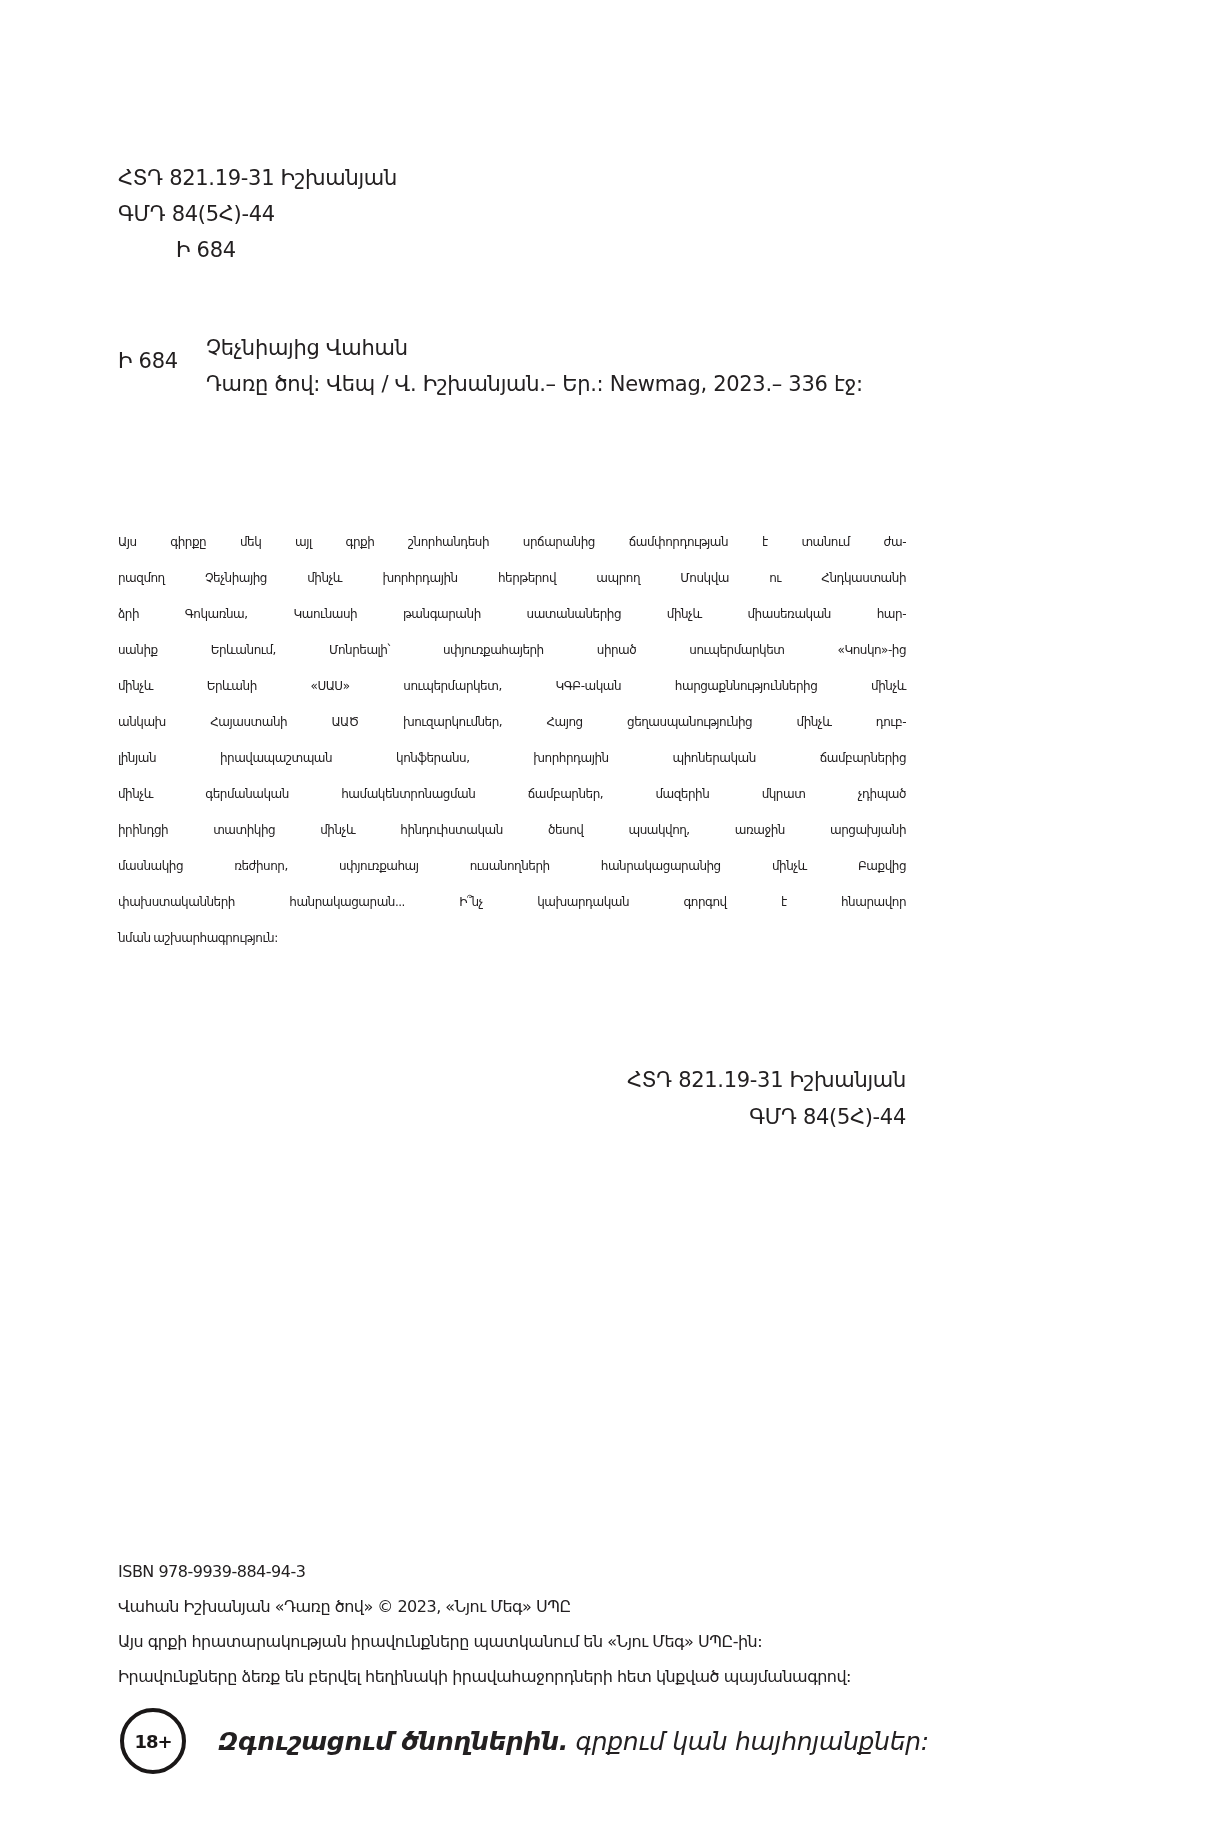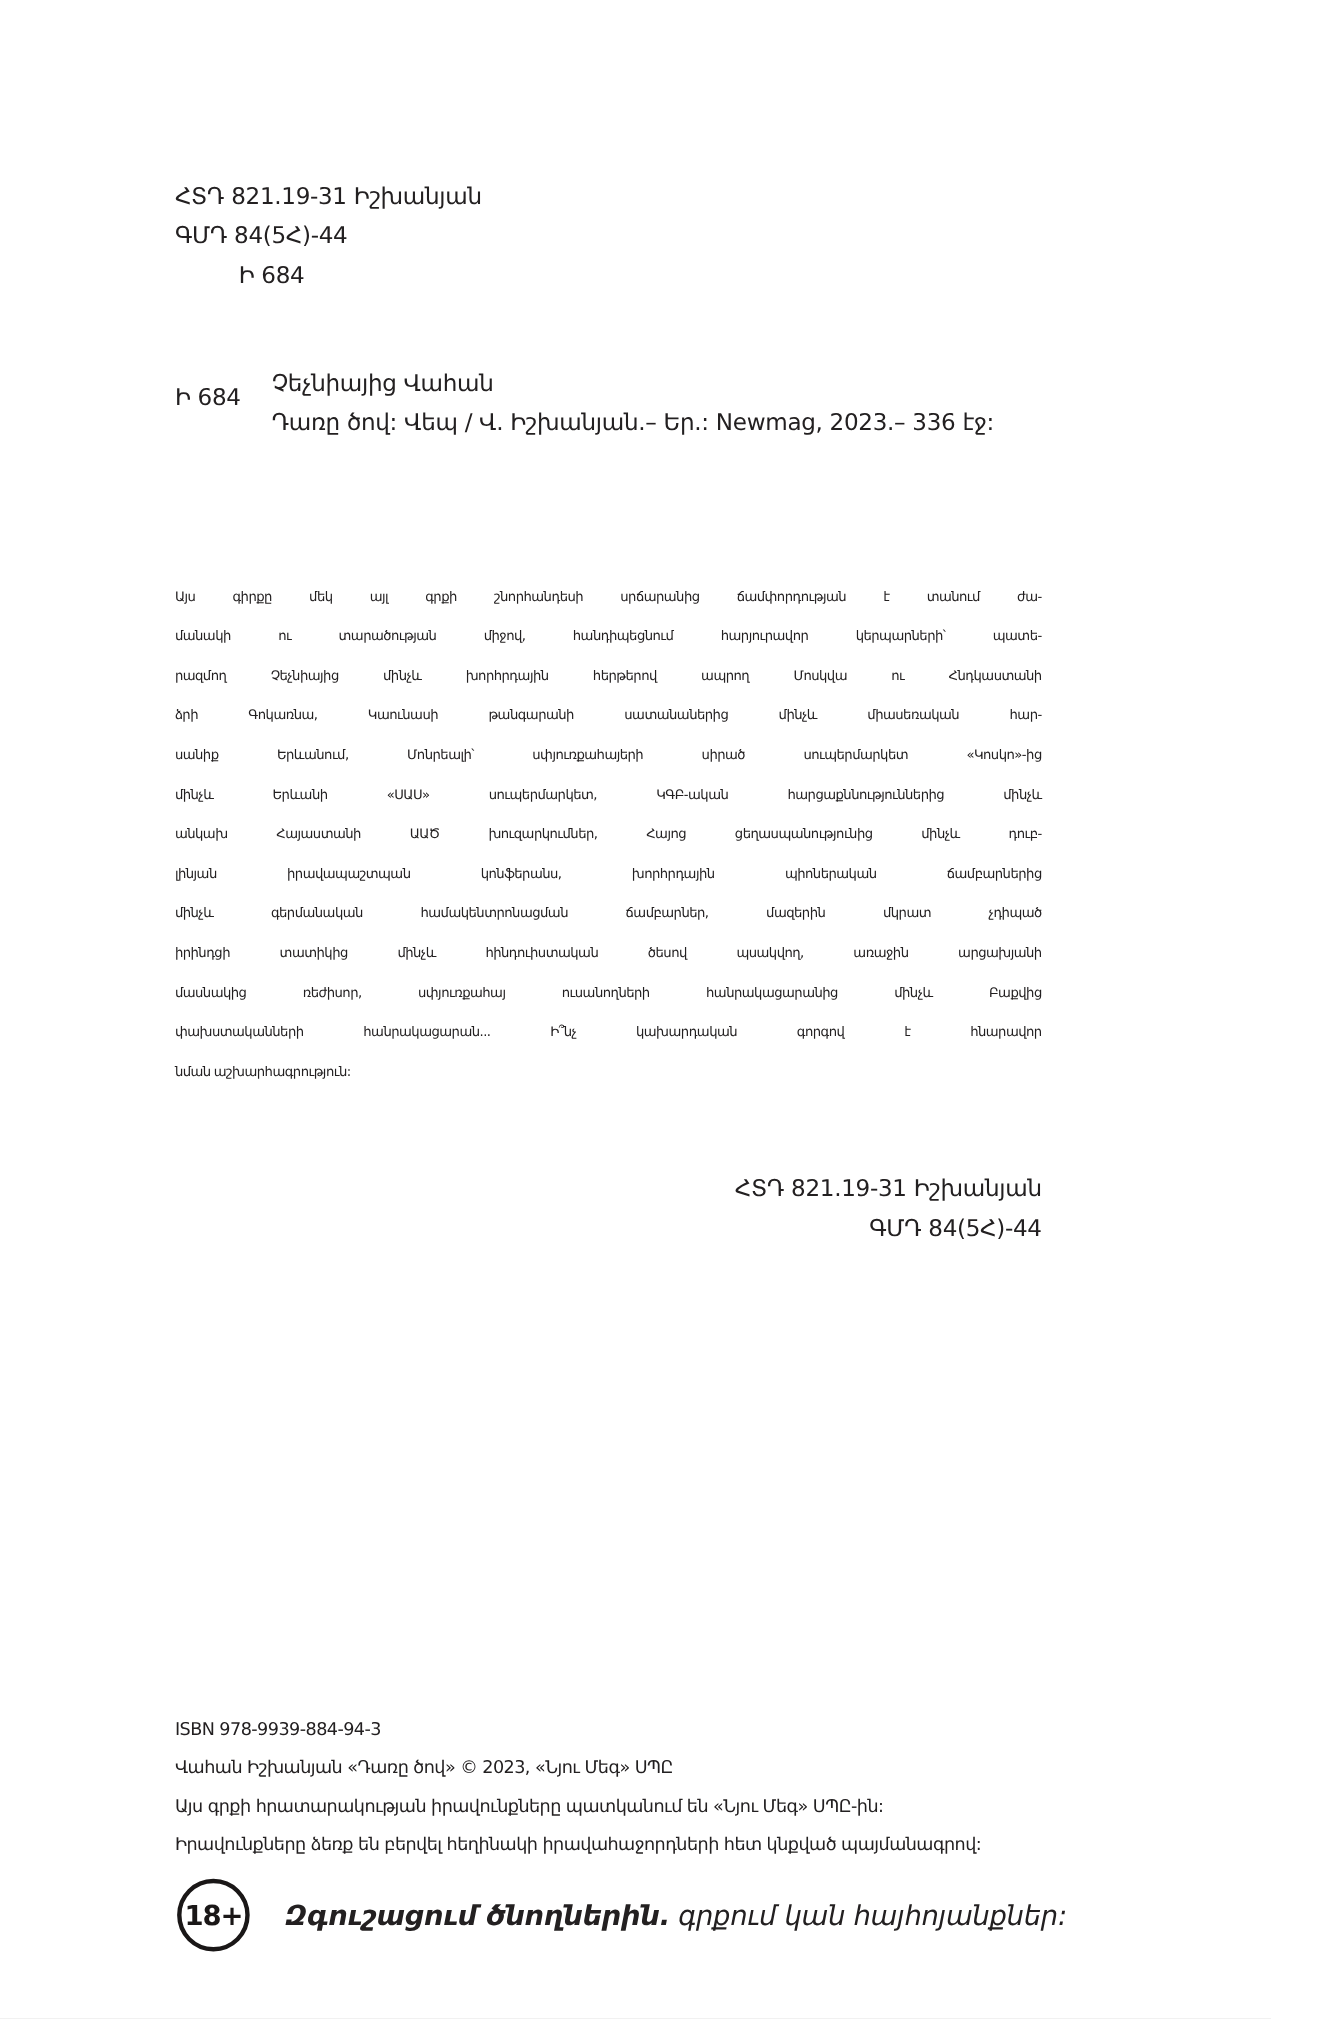--- a/index.html
+++ b/index.html
@@ -6,21 +6,21 @@
   .page {
     position: relative;
     width: 1205px;
     height: 1835px;
     margin: 0 auto;
     background: #ffffff;
     color: #232021;
     font-family: "DejaVu Sans", sans-serif;
     overflow: hidden;
   }
-  .abs { position: absolute; margin-left: 41px; }
+  .abs { position: absolute; }
 
   
   .top-codes {
     left: 118px; top: 160px;
     font-size: 21px; line-height: 36px;
     letter-spacing: -0.3px;
   }
   .top-codes .i-code { margin-left: 58px; }
 
   
@@ -69,21 +69,21 @@
     align-items: center;
   }
   .age-badge {
     width: 58px; height: 58px;
     border: 4px solid #1a1717;
     border-radius: 50%;
     display: flex;
     align-items: center;
     justify-content: center;
     font-weight: bold;
-    font-size: 25px;
+    font-size: 18px;
     letter-spacing: -1px;
     color: #1a1717;
     flex: 0 0 auto;
   }
   .age-text {
     margin-left: 32px;
     font-size: 25px;
     font-style: italic;
     letter-spacing: -0.3px;
     white-space: nowrap;
@@ -104,21 +104,20 @@
   <div class="abs catalog">
     <div class="catalog-code">Ի 684</div>
     <div class="catalog-body">
       <div>Չեչնիայից Վահան</div>
       <div>Դառը ծով: Վեպ / Վ. Իշխանյան.– Եր.: Newmag, 2023.– 336 էջ:</div>
     </div>
   </div>
 
   <div class="abs annotation">
     <div class="ann-line jl">Այս գիրքը մեկ այլ գրքի շնորհանդեսի սրճարանից ճամփորդության է տանում ժա-</div>
-    <div class="ann-line jl">մանակի ու տարածության միջով, հանդիպեցնում հարյուրավոր կերպարների՝ պատե-</div>
     <div class="ann-line jl">րազմող Չեչնիայից մինչև խորհրդային հերթերով ապրող Մոսկվա ու Հնդկաստանի</div>
     <div class="ann-line jl">ձրի Գոկառնա, Կաունասի թանգարանի սատանաներից մինչև միասեռական հար-</div>
     <div class="ann-line jl">սանիք Երևանում, Մոնրեալի՝ սփյուռքահայերի սիրած սուպերմարկետ «Կոսկո»-ից</div>
     <div class="ann-line jl">մինչև Երևանի «ՍԱՍ» սուպերմարկետ, ԿԳԲ-ական հարցաքննություններից մինչև</div>
     <div class="ann-line jl">անկախ Հայաստանի ԱԱԾ խուզարկումներ, Հայոց ցեղասպանությունից մինչև դուբ-</div>
     <div class="ann-line jl">լինյան իրավապաշտպան կոնֆերանս, խորհրդային պիոներական ճամբարներից</div>
     <div class="ann-line jl">մինչև գերմանական համակենտրոնացման ճամբարներ, մազերին մկրատ չդիպած</div>
     <div class="ann-line jl">իրինդցի տատիկից մինչև հինդուիստական ծեսով պսակվող, առաջին արցախյանի</div>
     <div class="ann-line jl">մասնակից ռեժիսոր, սփյուռքահայ ուսանողների հանրակացարանից մինչև Բաքվից</div>
     <div class="ann-line jl">փախստականների հանրակացարան... Ի՞նչ կախարդական գորգով է հնարավոր</div>

